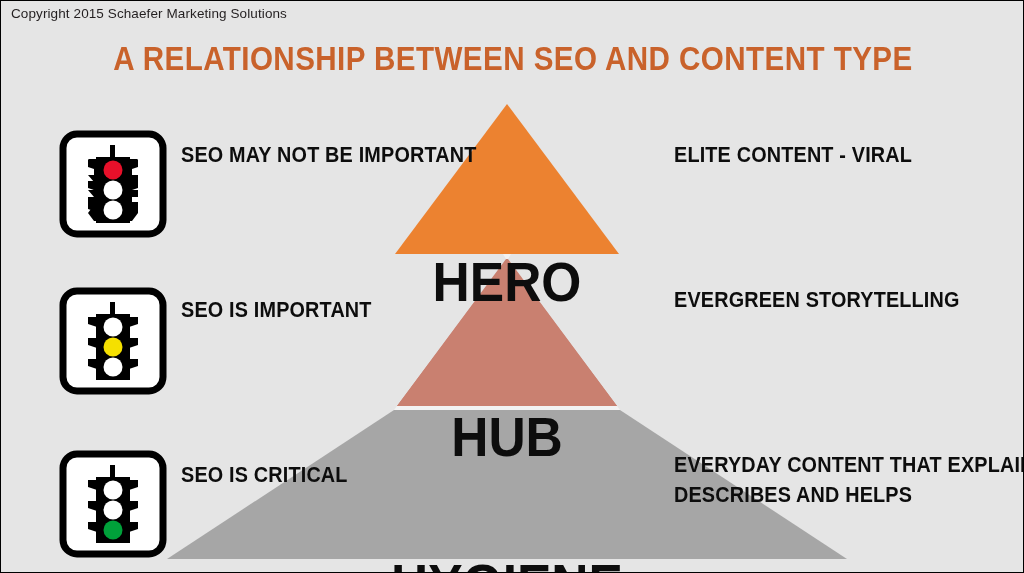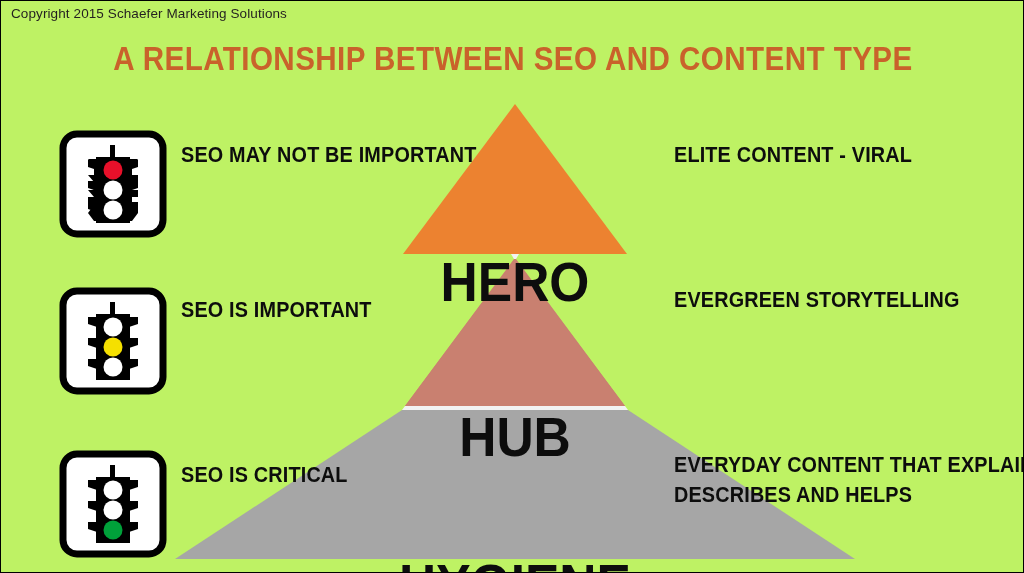--- a/index.html
+++ b/index.html
@@ -7,21 +7,21 @@
     padding: 0;
     background: #ffffff;
   }
   body {
     font-family: "Liberation Sans", sans-serif;
   }
   #canvas {
     position: relative;
     width: 1024px;
     height: 573px;
-    background: #bef264;
+    background: #e5e5e5;
     border: 1px solid #000000;
     box-sizing: border-box;
     overflow: hidden;
   }
 
   
   #copyright {
     position: absolute;
     left: 10px;
     top: 5px;
@@ -46,21 +46,21 @@
     color: #c9622b;
     letter-spacing: 0.5px;
     transform: scaleX(0.87);
     transform-origin: center center;
     white-space: nowrap;
   }
 
   
   #pyramid {
     position: absolute;
-    left: 174px;
+    left: 166px;
     top: 103px;
     width: 680px;
     height: 456px;
   }
   #pyramid svg { display: block; }
 
   .pyr-label {
     position: absolute;
     font-family: "Liberation Sans Narrow", "Liberation Sans", sans-serif;
     font-weight: 700;

